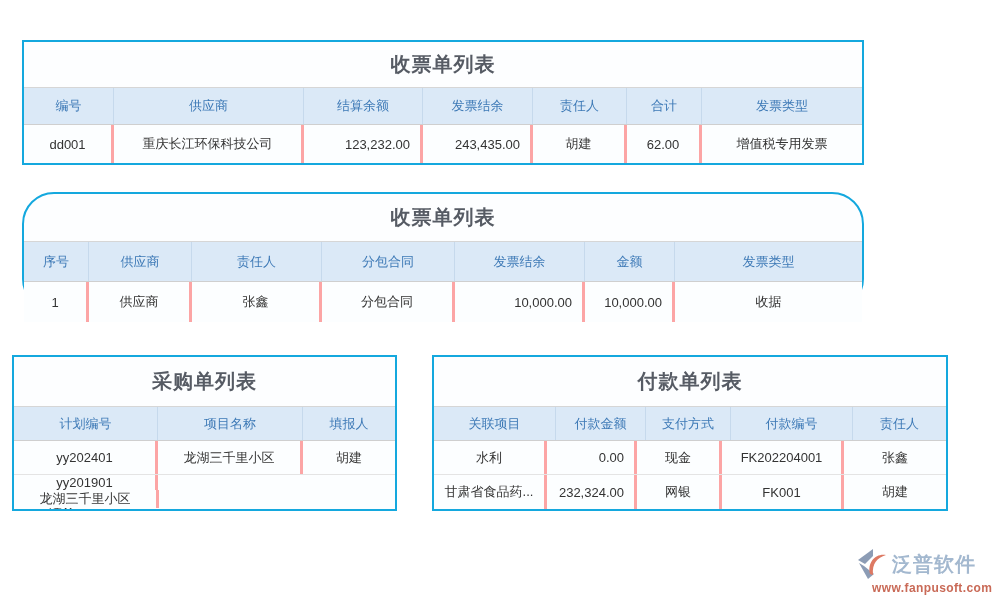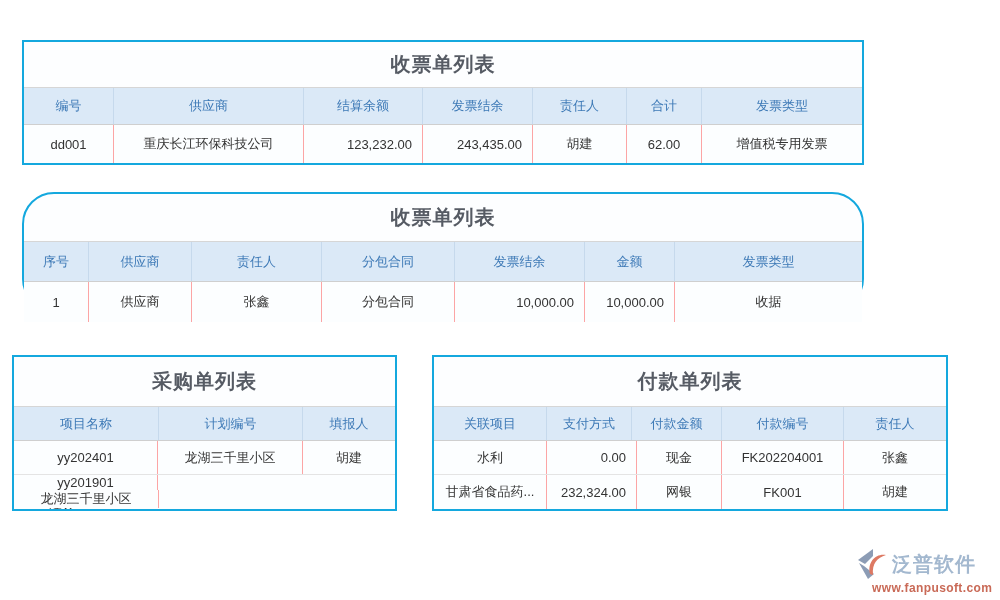--- a/index.html
+++ b/index.html
@@ -21,21 +21,21 @@
     display:flex;background:#dbe9f7;color:#3d79b6;font-size:13px;
     border-bottom:1px solid #cfcfcf;box-sizing:border-box;
   }
   .tbl-row{
     display:flex;background:#fcfeff;color:#333333;font-size:13px;
     border-bottom:1px solid #e4e4e4;box-sizing:border-box;
   }
   .tbl-row:last-child{border-bottom:none;}
   .cell{
     display:flex;align-items:center;justify-content:center;
-    box-sizing:border-box;border-right:1px solid #fca5a5;
+    box-sizing:border-box;border-right:3px solid #fca5a5;
     overflow:hidden;white-space:nowrap;padding:0 4px;
   }
   .tbl-head .cell{border-right:1px solid #c6d9ec;}
   .cell:last-child{flex:1;border-right:none;}
   .cell.right{justify-content:flex-end;padding-right:10px;}
   .logo{
     position:absolute;left:856px;top:548px;width:140px;
     display:flex;flex-direction:column;align-items:flex-start;
   }
   .logo-top{display:flex;align-items:center;gap:2px;}
@@ -87,42 +87,42 @@
         <div class="cell" style="width: 133px;">分包合同</div>
         <div class="cell right" style="width: 130px;">10,000.00</div>
         <div class="cell right" style="width: 90px;">10,000.00</div>
         <div class="cell" style="width: 191px;">收据</div>
       </div>
     </section>
 
   <section class="tbl" style="left:12px;top:355px;width:385px;height:156px;">
       <div class="tbl-title" style="height: 50px;">采购单列表</div>
       <div class="tbl-head" style="height: 34px;">
+        <div class="cell" style="width: 144px;">计划编号</div>
         <div class="cell" style="width: 145px;">项目名称</div>
-        <div class="cell" style="width: 144px;">计划编号</div>
         <div class="cell" style="width: 96px;">填报人</div>
       </div>
       <div class="tbl-row" style="height: 34px;">
         <div class="cell" style="width: 144px;">yy202401</div>
         <div class="cell" style="width: 145px;">龙湖三千里小区</div>
         <div class="cell" style="width: 96px;">胡建</div>
       </div>
       <div class="tbl-row" style="height: 34px; flex-direction: column;">
         <div class="cell" style="width: 144px;">yy201901</div>
         <div class="cell" style="width: 145px;">龙湖三千里小区</div>
         <div class="cell" style="width: 96px;">张鑫</div>
       </div>
     </section>
 
   <section class="tbl" style="left:432px;top:355px;width:516px;height:156px;">
       <div class="tbl-title" style="height: 50px;">付款单列表</div>
       <div class="tbl-head" style="height: 34px;">
-        <div class="cell" style="width: 113px;">关联项目</div>
+        <div class="cell" style="width: 122px;">关联项目</div>
+        <div class="cell" style="width: 90px;">付款金额</div>
         <div class="cell" style="width: 85px;">支付方式</div>
-        <div class="cell" style="width: 90px;">付款金额</div>
         <div class="cell" style="width: 122px;">付款编号</div>
         <div class="cell" style="width: 106px;">责任人</div>
       </div>
       <div class="tbl-row" style="height: 34px;">
         <div class="cell" style="width: 113px;">水利</div>
         <div class="cell right" style="width: 90px;">0.00</div>
         <div class="cell" style="width: 85px;">现金</div>
         <div class="cell" style="width: 122px;">FK202204001</div>
         <div class="cell" style="width: 106px;">张鑫</div>
       </div>

